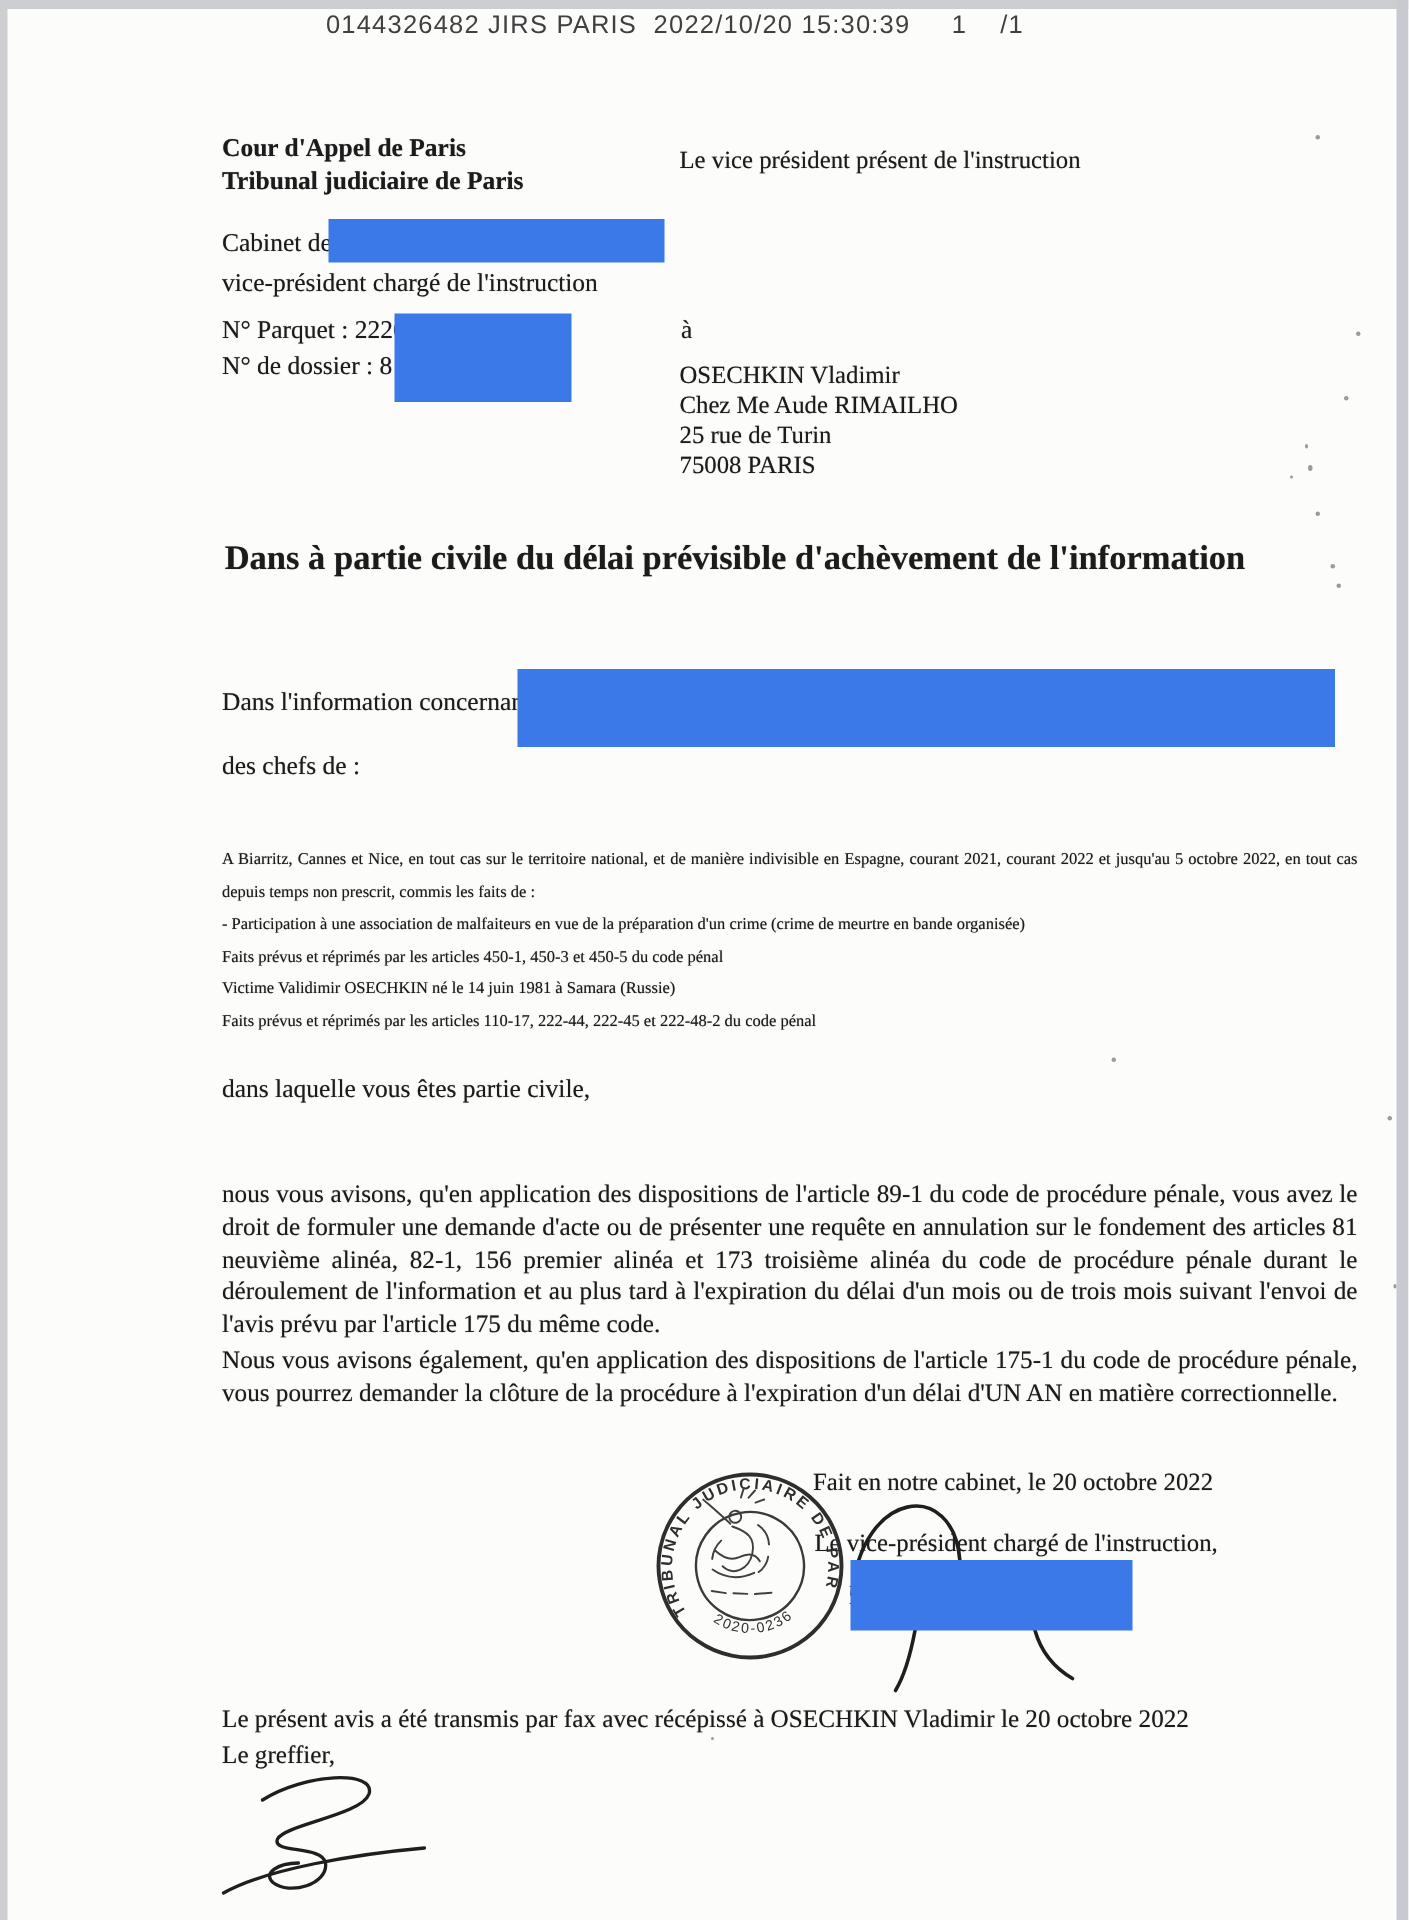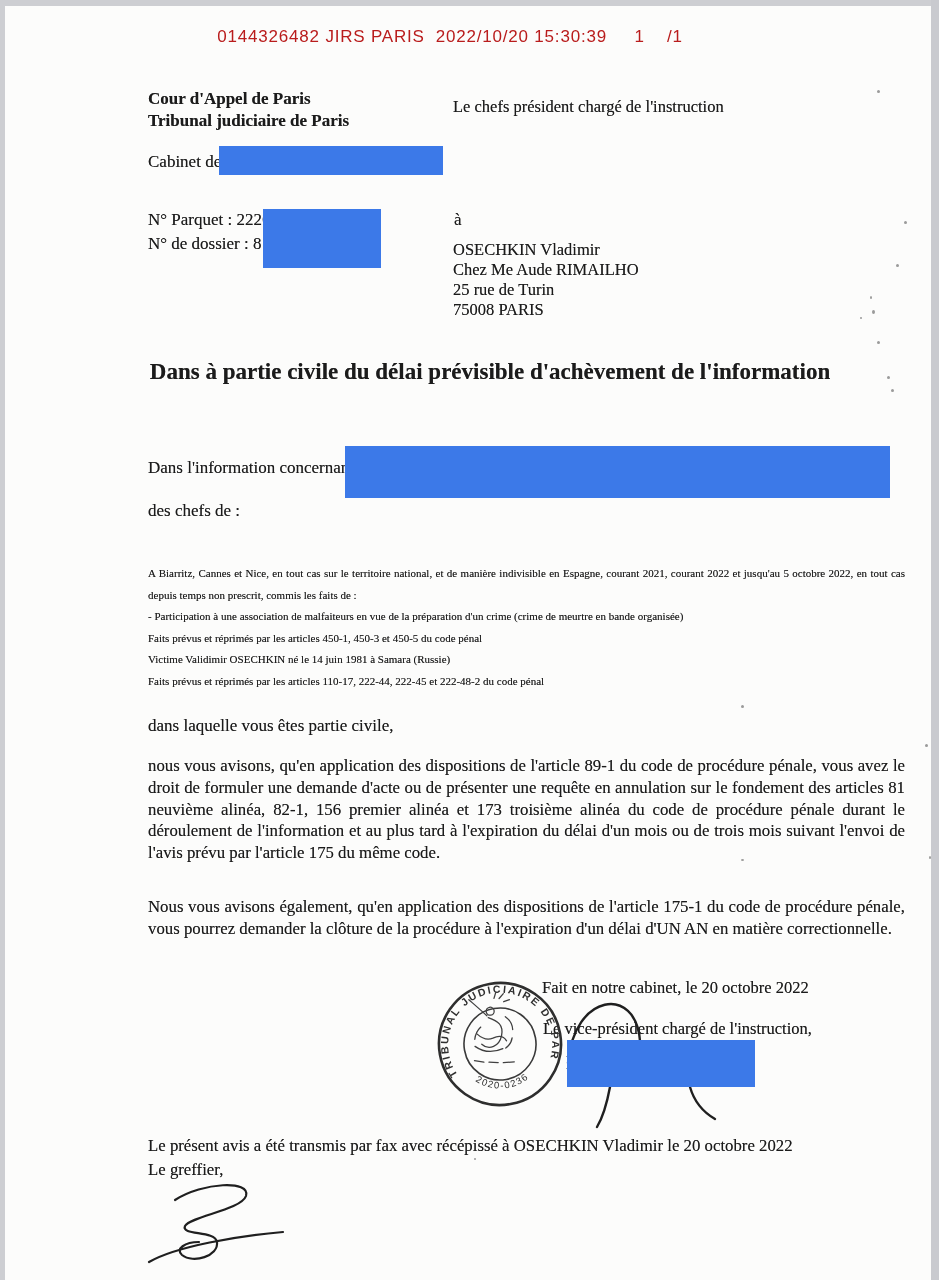--- a/index.html
+++ b/index.html
@@ -14,40 +14,40 @@
   #edge-top{left:0;top:0;width:939px;height:6px;}
   #edge-left{left:0;top:0;width:5px;height:1280px;}
   #edge-right{left:931px;top:0;width:8px;height:1280px;background:#c9cacf;}
 
   .ink{text-shadow:0 0 0.6px rgba(0,0,0,0.5);}
   .abs{position:absolute;}
 
   #fax-header{
     left:0;top:7px;width:900px;text-align:center;
     font-family:"Liberation Sans", sans-serif;
-    font-size:17px;letter-spacing:0.8px;color:#b91c1c;
-    white-space:pre;z-index:1;margin-top:20px;
+    font-size:17px;letter-spacing:0.8px;color:#404040;
+    white-space:pre;z-index:1;
   }
   #court-block{left:148px;top:88px;font-weight:bold;font-size:17px;line-height:22px;}
   #right-title{left:453px;top:97px;font-size:16.5px;}
   #cabinet-block{left:148px;top:148px;font-size:17px;line-height:27px;}
   #refs-block{left:148px;top:208px;font-size:17px;line-height:24px;}
   #to-word{left:454px;top:210px;font-size:17px;}
   #address-block{left:453px;top:240px;font-size:16.5px;line-height:20px;}
 
   #doc-title{
     left:117px;top:355px;width:746px;text-align:center;
     font-size:23px;font-weight:bold;line-height:34px;
   }
 
   #intro-line{left:148px;top:458px;font-size:17px;}
   #chefs-label{left:148px;top:501px;font-size:17px;}
   #charges-block{left:148px;top:543px;width:757px;font-size:11px;line-height:21.6px;text-align:justify;margin-top:20px;}
   #partie-civile{left:148px;top:716px;font-size:17px;}
-  #para1{left:148px;top:755px;width:757px;font-size:16.8px;line-height:21.8px;text-align:justify;}
+  #para1{left:148px;top:785px;width:757px;font-size:16.8px;line-height:21.8px;text-align:justify;}
   #para2{left:148px;top:876px;width:757px;font-size:16.8px;line-height:21.8px;text-align:justify;margin-top:20px;}
 
   #date-line{left:542px;top:978px;font-size:16.5px;z-index:1;}
   #signatory-title{left:543px;top:1019px;font-size:16.5px;z-index:1;}
   #signatory-name{left:546px;top:1053px;font-size:18px;z-index:1;margin-left:20px;}
 
   #footer-transmission{left:148px;top:1136px;font-size:16.8px;}
   #footer-greffier{left:148px;top:1160px;font-size:16.8px;}
 
   
@@ -70,24 +70,25 @@
 <div class="edge" id="edge-top"></div>
 <div class="edge" id="edge-left"></div>
 <div class="edge" id="edge-right"></div>
 
 <div class="abs" id="fax-header">0144326482 JIRS PARIS  2022/10/20 15:30:39     1    /1</div>
 
 <div class="abs ink" id="court-block">
   <div>Cour d'Appel de Paris</div>
   <div>Tribunal judiciaire de Paris</div>
 </div>
-<div class="abs ink" id="right-title">Le  chefs président chargé de l'instruction</div>
+<div class="abs ink" id="right-title">Le  vice président présent de l'instruction</div>
 
 <div class="abs ink" id="cabinet-block">
   <div>Cabinet de M</div>
+  <div>vice-président chargé de l'instruction</div>
 </div>
 
 <div class="abs ink" id="refs-block">
   <div>N° Parquet : 2226</div>
   <div>N° de dossier :  8</div>
 </div>
 
 <div class="abs ink" id="to-word">à</div>
 <div class="abs ink" id="address-block">
   <div>OSECHKIN Vladimir</div>

